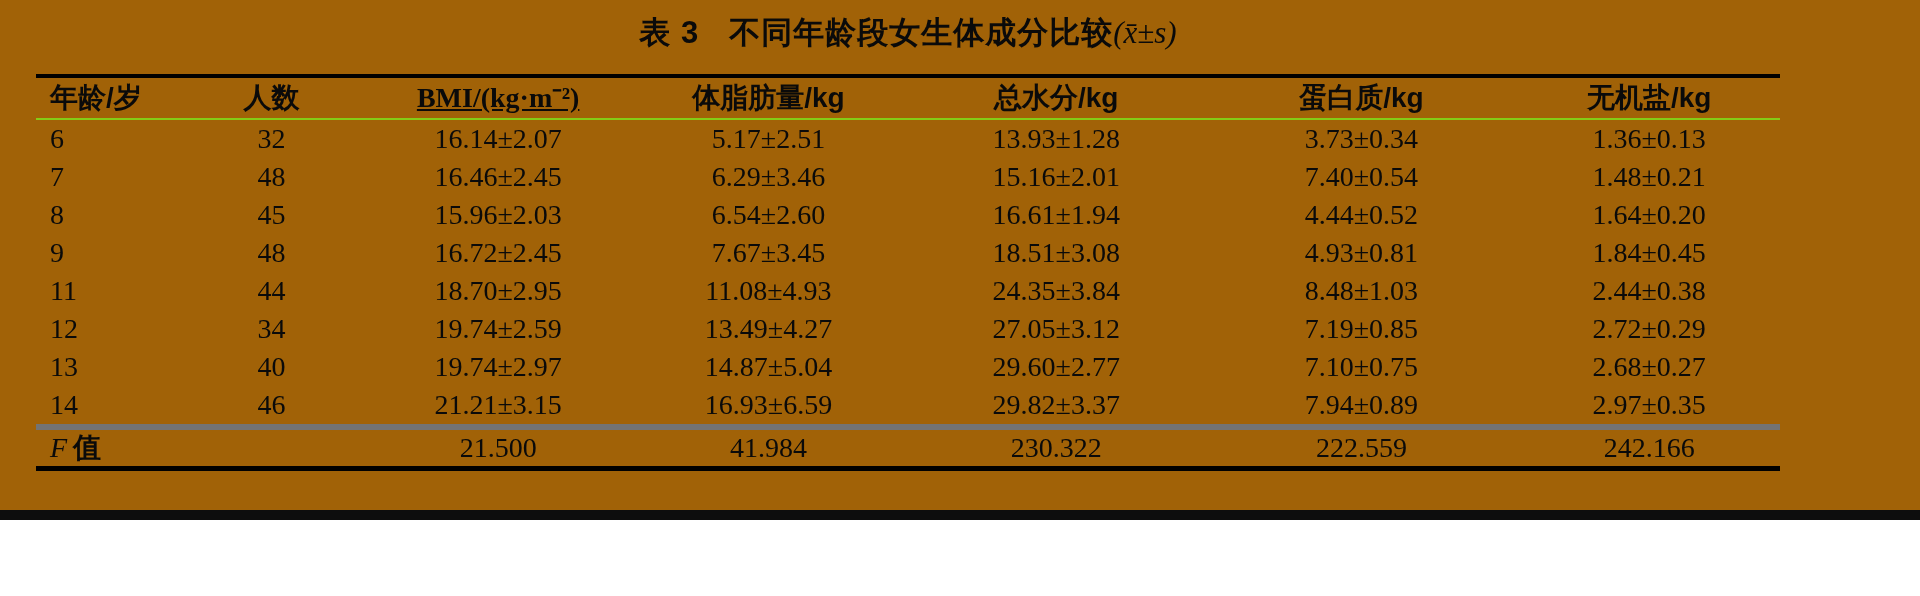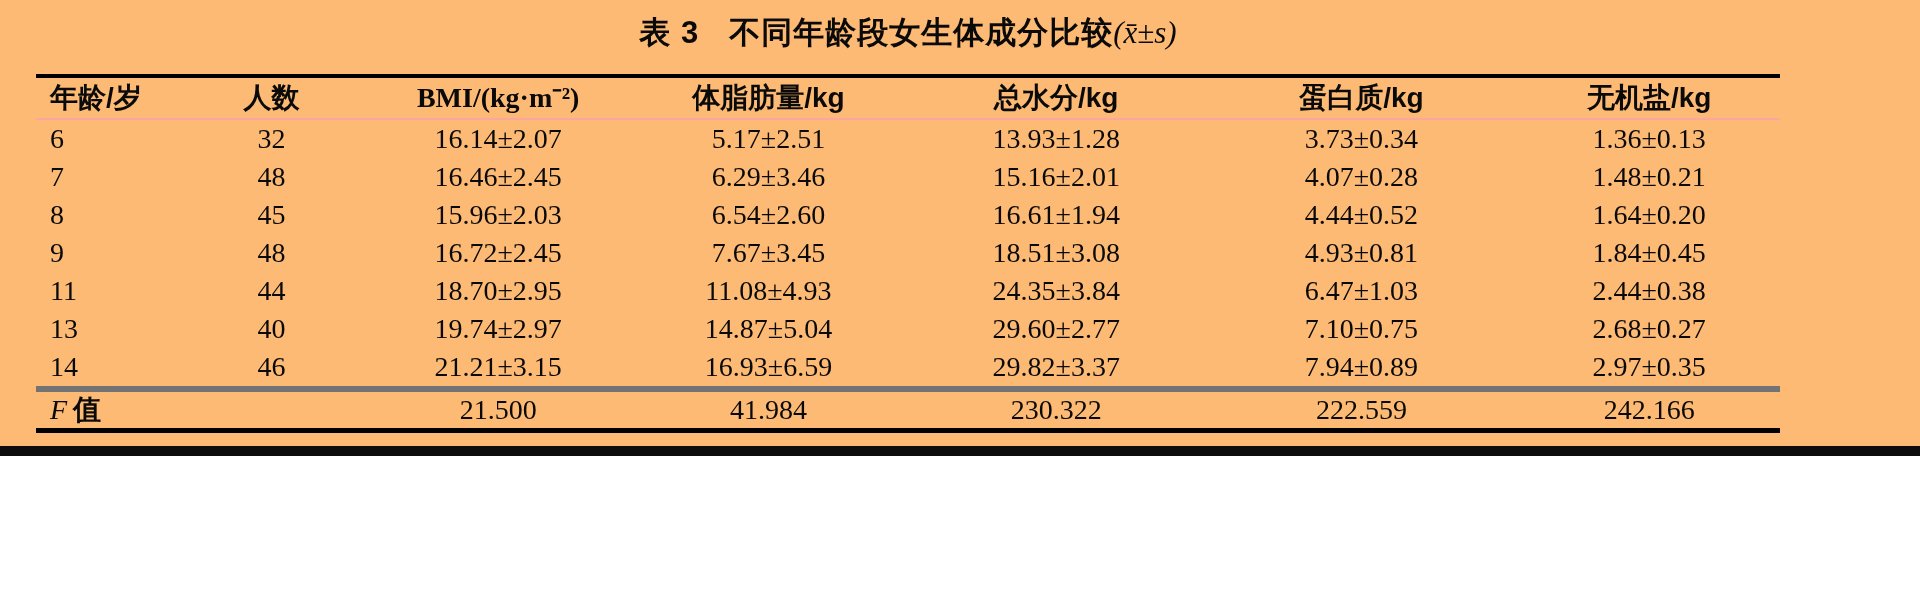--- a/index.html
+++ b/index.html
@@ -1,19 +1,19 @@
 <!DOCTYPE html>
 <html><head>
 <meta charset="utf-8">
 <style>
   html,body { margin:0; padding:0; background:#ffffff; }
   .page {
     position:relative;
-    width:1920px; height:456px;
-    background:#fdba74;
+    width:1920px; height:520px;
+    background:#a16207;
     color:#0a0a0a;
     font-family:"Liberation Serif", serif;
     overflow:hidden;
   }
   .title {
     position:absolute;
     top:12px; left:36px; width:1744px;
     text-align:center;
     font-size:31px;
     font-weight:bold;
@@ -30,38 +30,38 @@
   }
   table.data-table {
     position:absolute;
     top:74px; left:36px;
     width:1744px;
     border-collapse:collapse;
     table-layout:fixed;
     border-top:4px solid #000;
     border-bottom:5px solid #000;
   }
-  thead tr { border-bottom:2px solid #fca5a5; }
+  thead tr { border-bottom:2px solid #84cc16; }
   tfoot { border-top:6px solid #737373; }
   th, td {
     font-size:28px;
     text-align:center;
     padding:0;
     height:38px;
     line-height:38px;
     white-space:nowrap;
     overflow:hidden;
     font-weight:normal;
   }
   th {
     font-weight:bold;
     font-family:"Liberation Sans", sans-serif;
     height:40px; line-height:40px;
   }
-  th.c2 { font-family:"Liberation Serif", serif; }
+  th.c2 { font-family:"Liberation Serif", serif;text-decoration:underline; }
   .c0 { text-align:left; padding-left:14px; }
   tfoot td { height:36px; line-height:36px; }
   .stat-cell i {
     font-family:"Liberation Serif", serif;
     font-style:italic;
     font-weight:normal;
     margin-right:6px;
   }
   .stat-cell span {
     font-family:"Liberation Sans", sans-serif;
@@ -113,21 +113,21 @@
           <td class="c4">13.93±1.28</td>
           <td class="c5">3.73±0.34</td>
           <td class="c6">1.36±0.13</td>
         </tr>
         <tr>
           <td class="c0">7</td>
           <td class="c1">48</td>
           <td class="c2">16.46±2.45</td>
           <td class="c3">6.29±3.46</td>
           <td class="c4">15.16±2.01</td>
-          <td class="c5">4.07±0.28</td>
+          <td class="c5">7.40±0.54</td>
           <td class="c6">1.48±0.21</td>
         </tr>
         <tr>
           <td class="c0">8</td>
           <td class="c1">45</td>
           <td class="c2">15.96±2.03</td>
           <td class="c3">6.54±2.60</td>
           <td class="c4">16.61±1.94</td>
           <td class="c5">4.44±0.52</td>
           <td class="c6">1.64±0.20</td>
@@ -140,22 +140,31 @@
           <td class="c4">18.51±3.08</td>
           <td class="c5">4.93±0.81</td>
           <td class="c6">1.84±0.45</td>
         </tr>
         <tr>
           <td class="c0">11</td>
           <td class="c1">44</td>
           <td class="c2">18.70±2.95</td>
           <td class="c3">11.08±4.93</td>
           <td class="c4">24.35±3.84</td>
-          <td class="c5">6.47±1.03</td>
+          <td class="c5">8.48±1.03</td>
           <td class="c6">2.44±0.38</td>
+        </tr>
+        <tr>
+          <td class="c0">12</td>
+          <td class="c1">34</td>
+          <td class="c2">19.74±2.59</td>
+          <td class="c3">13.49±4.27</td>
+          <td class="c4">27.05±3.12</td>
+          <td class="c5">7.19±0.85</td>
+          <td class="c6">2.72±0.29</td>
         </tr>
         <tr>
           <td class="c0">13</td>
           <td class="c1">40</td>
           <td class="c2">19.74±2.97</td>
           <td class="c3">14.87±5.04</td>
           <td class="c4">29.60±2.77</td>
           <td class="c5">7.10±0.75</td>
           <td class="c6">2.68±0.27</td>
         </tr>

